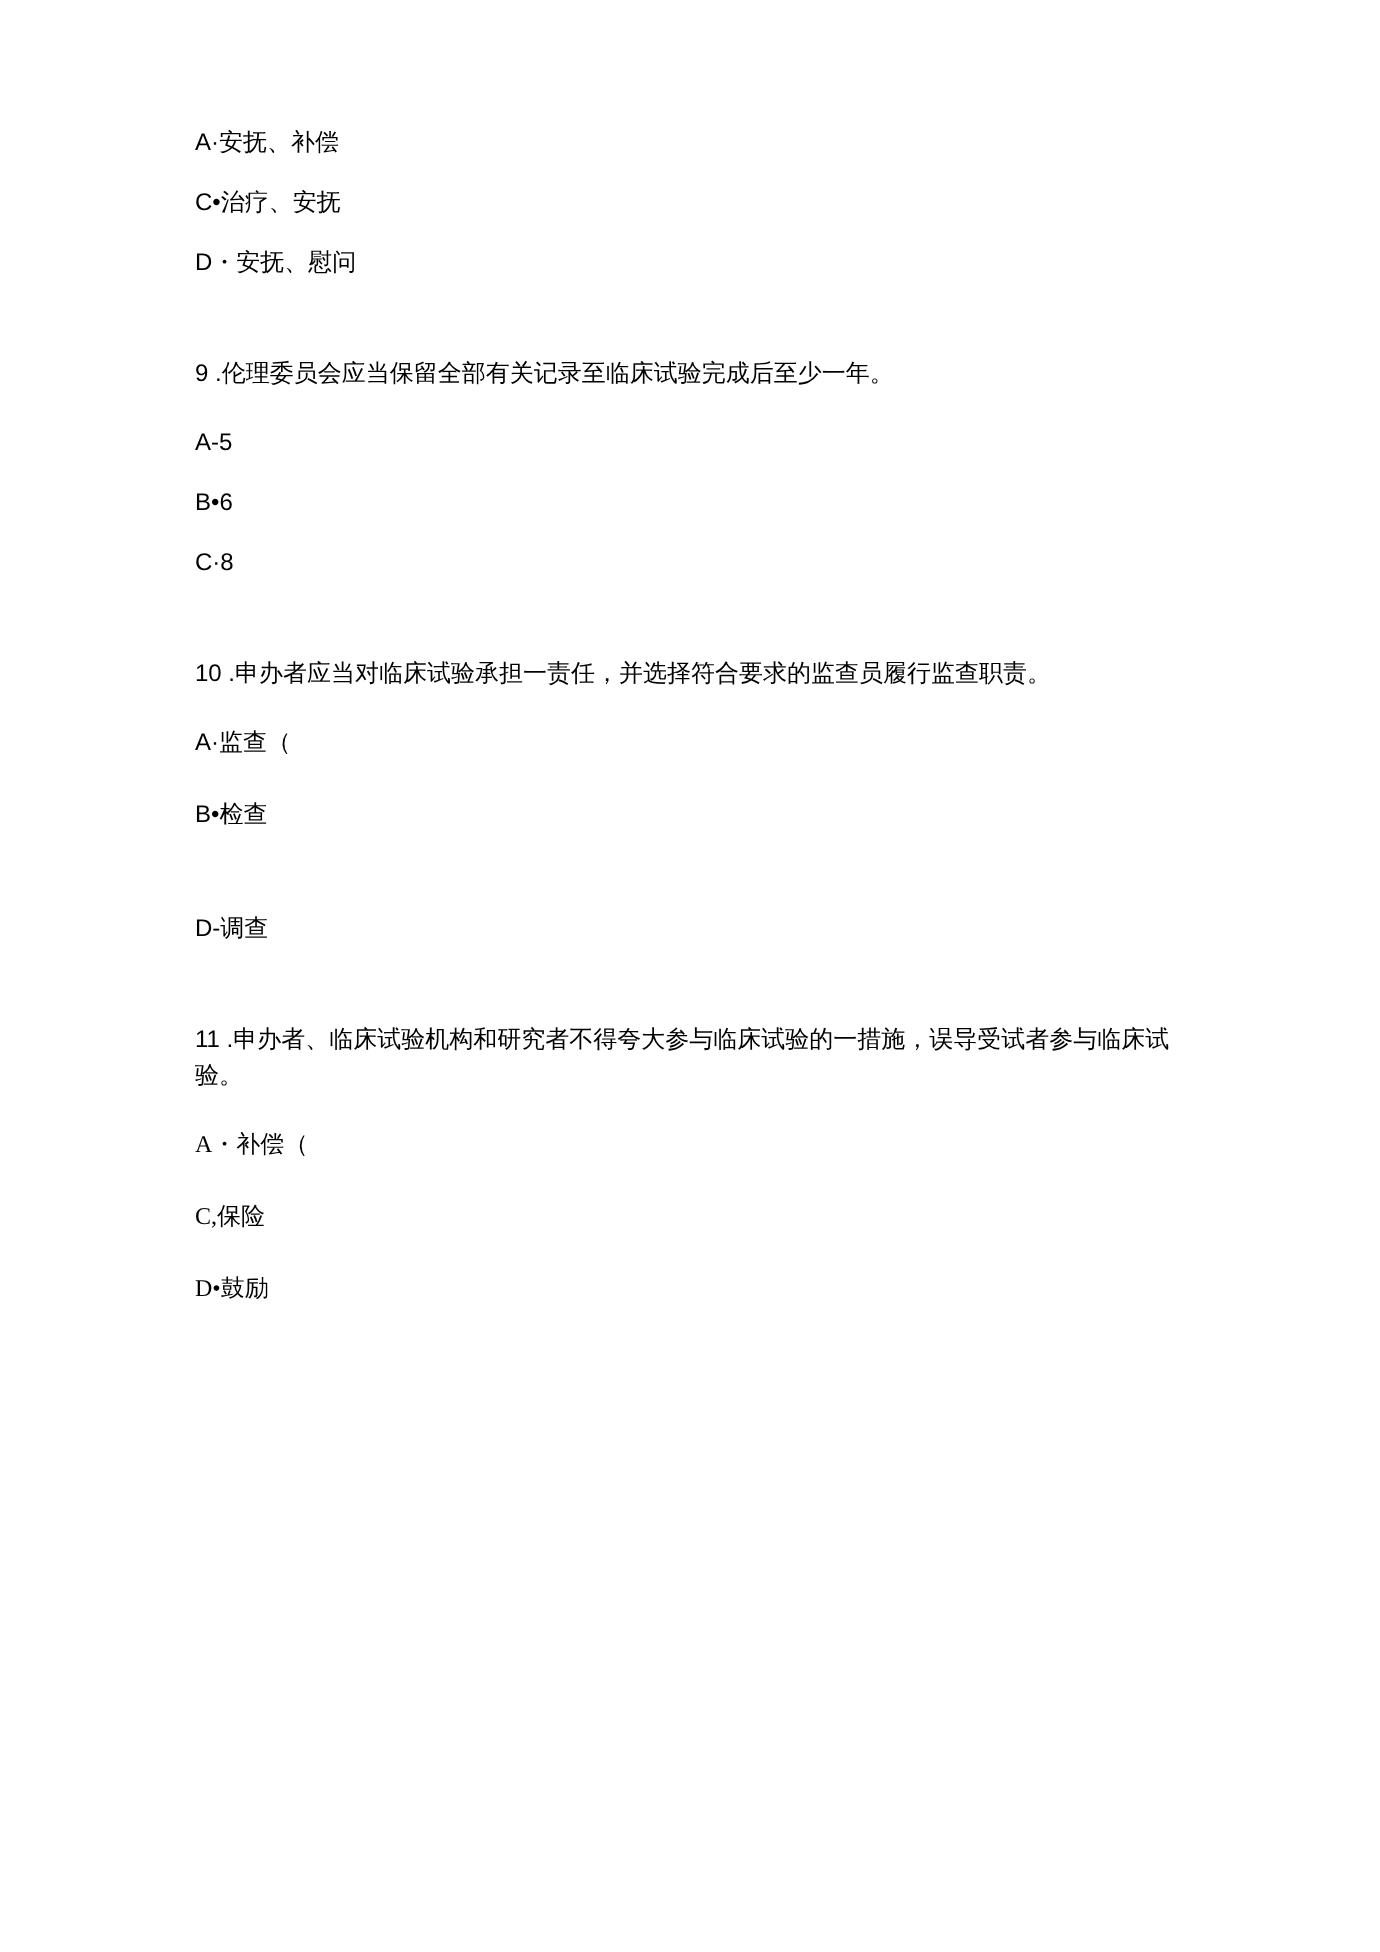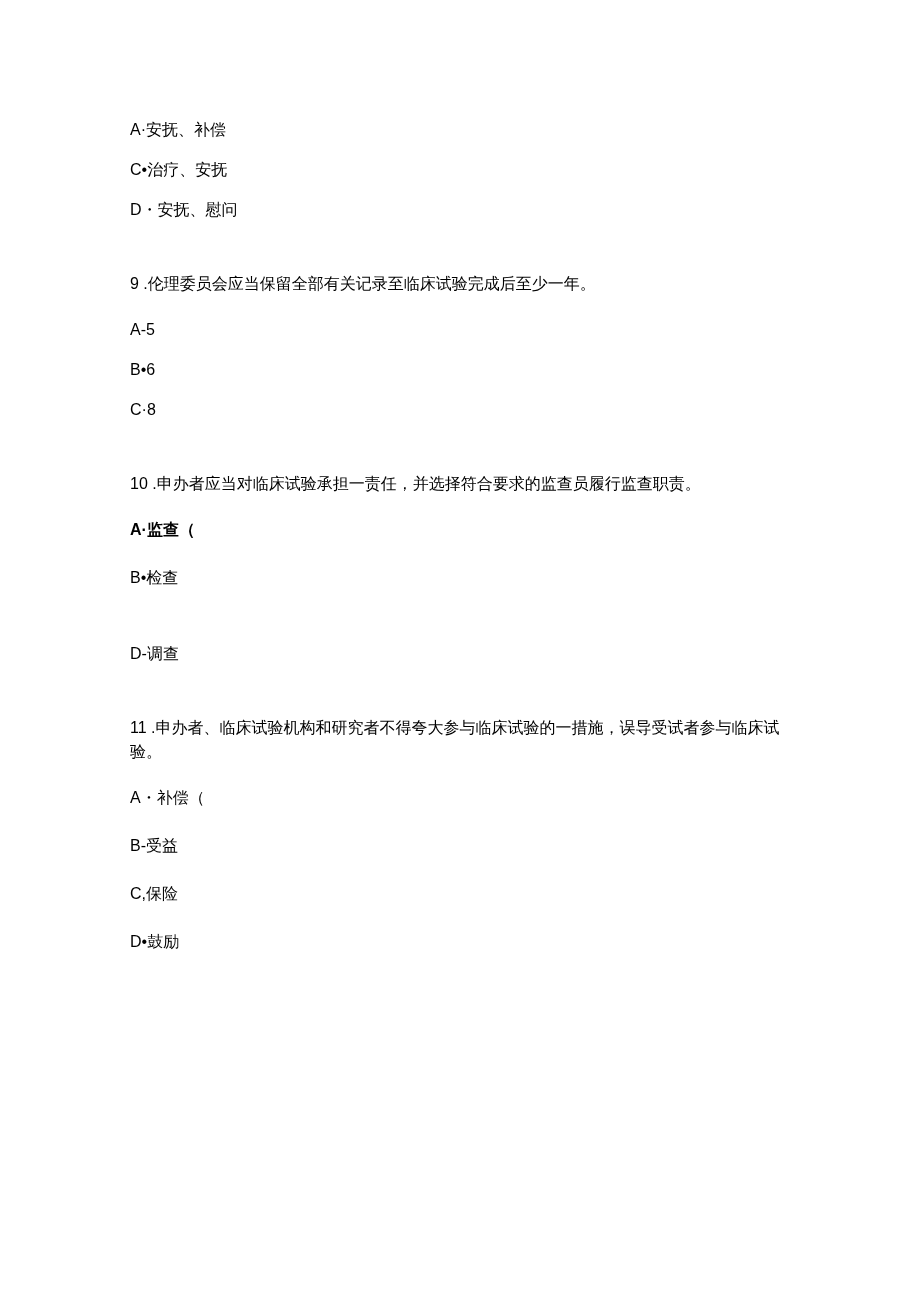--- a/index.html
+++ b/index.html
@@ -7,42 +7,42 @@
     padding: 0;
     background: #ffffff;
     font-family: "Microsoft YaHei", "SimSun", Arial, sans-serif;
     font-size: 16px;
     color: #000000;
     line-height: 1.5;
   }
   .page {
     width: 920px;
     min-height: 1301px;
-    padding: 118px 130px 40px 130px;
+    padding: 84px 130px 40px 130px;
     box-sizing: border-box;
   }
   .option-line {
     margin-bottom: 16px;
   }
   .question-line {
     margin-top: 50px;
     margin-bottom: 22px;
   }
   .option-line.tight {
     margin-bottom: 12px;
-    font-weight: bold;
   }
   .highlight {
     color: #d4a373;
   }
   .q10-group .option-line {
     margin-bottom: 24px;
   }
   .q11-group .option-line {
     margin-bottom: 24px;
+    font-family: Liberation Serif, serif;
   }
   .q10d {
     margin-top: 52px;
     margin-bottom: 24px;
   }
   .q9-group .option-line {
     margin-bottom: 16px;
   }
 </style>
 </head>
@@ -66,19 +66,18 @@
   <div class="question-line">10 .申办者应当对临床试验承担一责任，并选择符合要求的监查员履行监查职责。</div>
   <div class="q10-group">
     <div class="option-line tight">A·监查（</div>
     <div class="option-line">B•检查</div>
     <div class="option-line q10d">D-调查</div>
   </div>
 
   <div class="question-line">11 .申办者、临床试验机构和研究者不得夸大参与临床试验的一措施，误导受试者参与临床试验。</div>
   <div class="q11-group">
     <div class="option-line">A・补偿（</div>
-    <div class="option-line">B-受益</div>
     <div class="option-line">C,保险</div>
     <div class="option-line">D•鼓励</div>
   </div>
 
 
 </div>
 
 </body></html>

